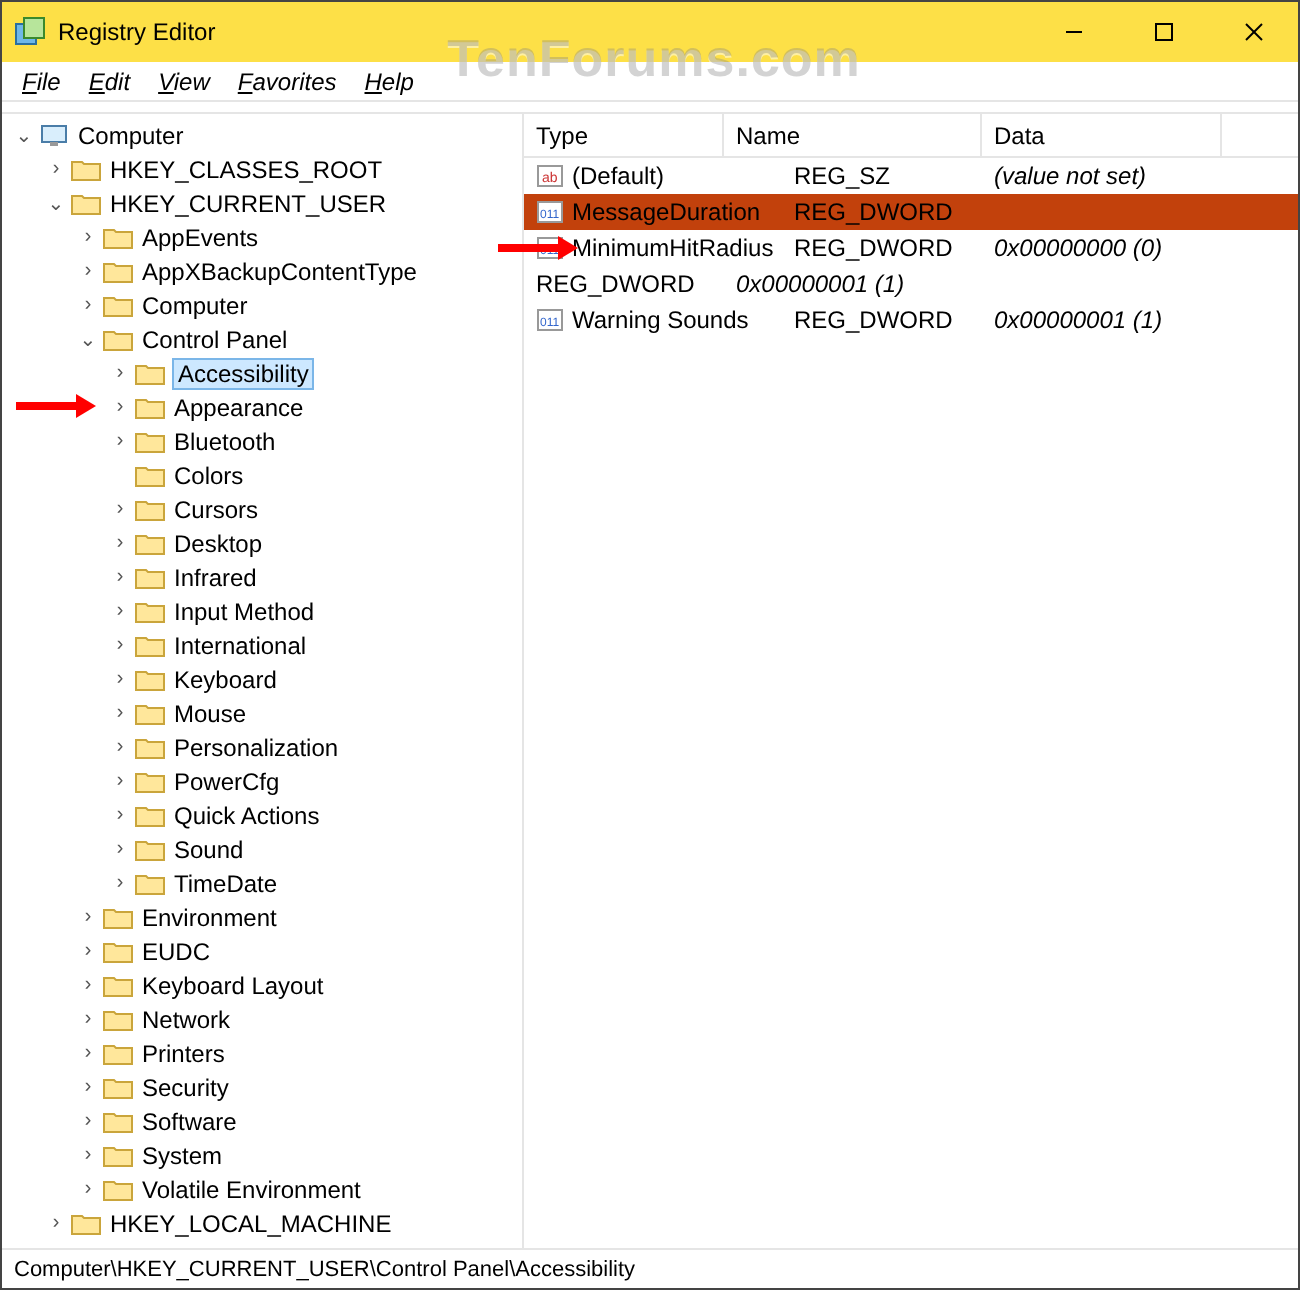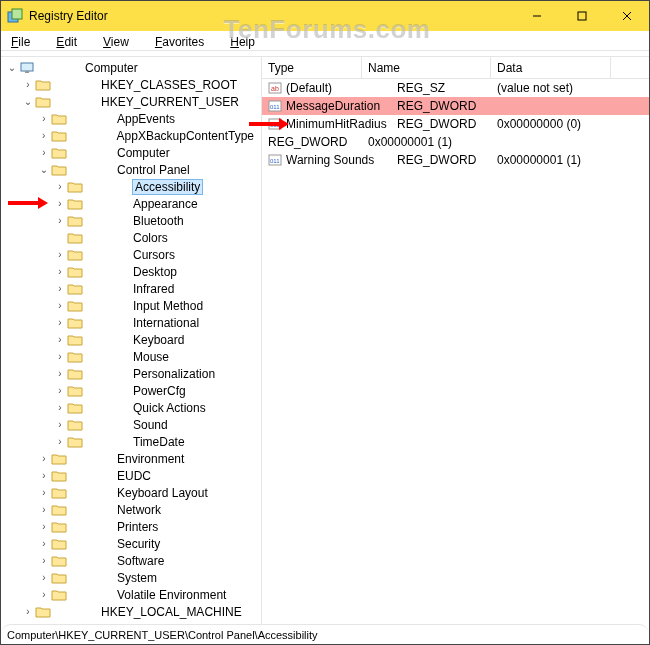--- a/index.html
+++ b/index.html
@@ -4,49 +4,49 @@
 <style>
 * { margin:0; padding:0; box-sizing:border-box; font-family:"Segoe UI", Arial, sans-serif; }
 body { width:650px; height:645px; background:#fff; position:relative; }
 .window { width:650px; height:645px; border:1px solid #444; display:flex; flex-direction:column; background:#fff; }
 .titlebar { height:30px; display:flex; align-items:center; padding-left:6px; background:#fde047; }
 .titlebar .ticon { width:16px; height:16px; margin-right:6px; }
 .titlebar .title { flex:1; font-size:12px; }
 .winbtns { display:flex; height:30px; }
 .winbtn { width:45px; display:flex; align-items:center; justify-content:center; }
 .winbtn svg { width:10px; height:10px; }
-.menubar { height:20px; display:flex; align-items:flex-end; padding:0 4px; font-size:12px; gap:14px; border-bottom:1px solid #e5e5e5; }
+.menubar { height:20px; display:flex; align-items:center; padding:0 4px; font-size:12px; gap:2px; border-bottom:1px solid #e5e5e5;font-style:italic; }
 .menuitem { padding:1px 6px; }
 .menuitem u { text-decoration:underline; }
 .toolbar { height:6px; border-bottom:1px solid #e5e5e5; }
 .panes { flex:1; display:flex; overflow:hidden; }
 .tree { width:261px; border-right:1px solid #e5e5e5; overflow-y:auto; overflow-x:hidden; font-size:12px; padding:2px 0 4px 0; }
 .list { flex:1; overflow:auto; font-size:12px; }
 .listhdr { display:flex; height:22px; align-items:center; border-bottom:1px solid #e5e5e5; }
 .listhdr .col { padding:0 6px; border-right:1px solid #e5e5e5; height:100%; display:flex; align-items:center; }
 .col-name { width:129px; }
 .col-type { width:100px; }
 .col-data { width:120px; }
 .listrows { }
 .listrow { display:flex; height:18px; align-items:center; }
-.listrow.hl { background:#fca5a5; }
+.listrow.hl { background:#c2410c; }
 .listrow .cell { padding:0 6px; overflow:hidden; white-space:nowrap; }
 .listrow .c1 { width:129px; display:flex; align-items:center; gap:4px; }
 .listrow .c2 { width:100px; }
-.listrow .c3 { width:120px; }
+.listrow .c3 { width:120px;font-style:italic; }
 .ricon { width:14px; height:14px; flex-shrink:0; }
-.status { height:20px; border-top:1px solid #e5e5e5; font-size:11px; display:flex; align-items:center; padding:0 6px;border-radius:10px; }
+.status { height:20px; border-top:1px solid #e5e5e5; font-size:11px; display:flex; align-items:center; padding:0 6px; }
 .tree ul { list-style:none; }
 .tree li { white-space:nowrap; }
 .trow { display:flex; align-items:center; height:17px; padding-right:6px; }
 .trow.sel .tlabel { background:#cde8ff; border:1px solid #7bb6e8; padding:0 2px; }
 .expander { width:14px; text-align:center; font-size:10px; color:#555; font-family:Arial; }
 .ticon-f { width:16px; height:14px; margin-right:3px; flex-shrink:0; }
 .ticon-c { width:16px; height:14px; margin-right:3px; flex-shrink:0; }
-.tlabel { padding:0 1px;margin-left:46px; }
+.tlabel { padding:0 1px; }
 .watermark { position:absolute; top:14px; left:4px; right:0; text-align:center; font-size:26px; font-weight:700; color:rgba(130,130,130,.35); text-shadow:0 1px 0 rgba(255,255,255,.5); pointer-events:none; font-family:Arial; letter-spacing:.5px; }
 .arrow { position:absolute; width:40px; height:16px; }
 .arrow.a1 { left:8px; top:195px; }
 .arrow.a2 { left:249px; top:116px; }
 .arrow svg { width:40px; height:16px; }
 </style>
 </head>
 <body>
 
 <div class="window">

